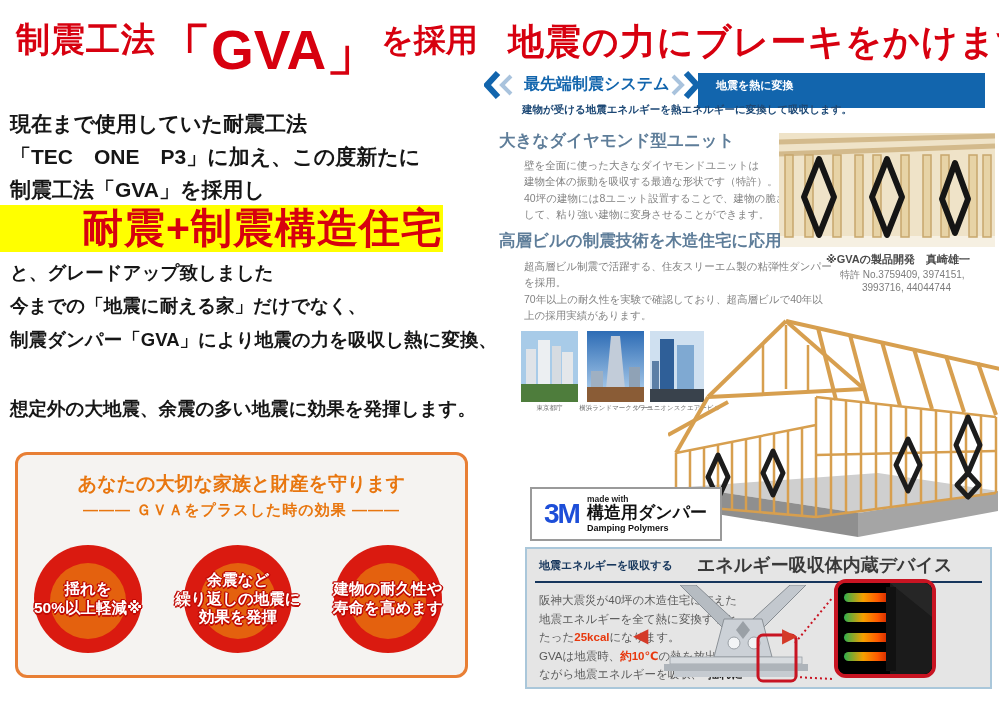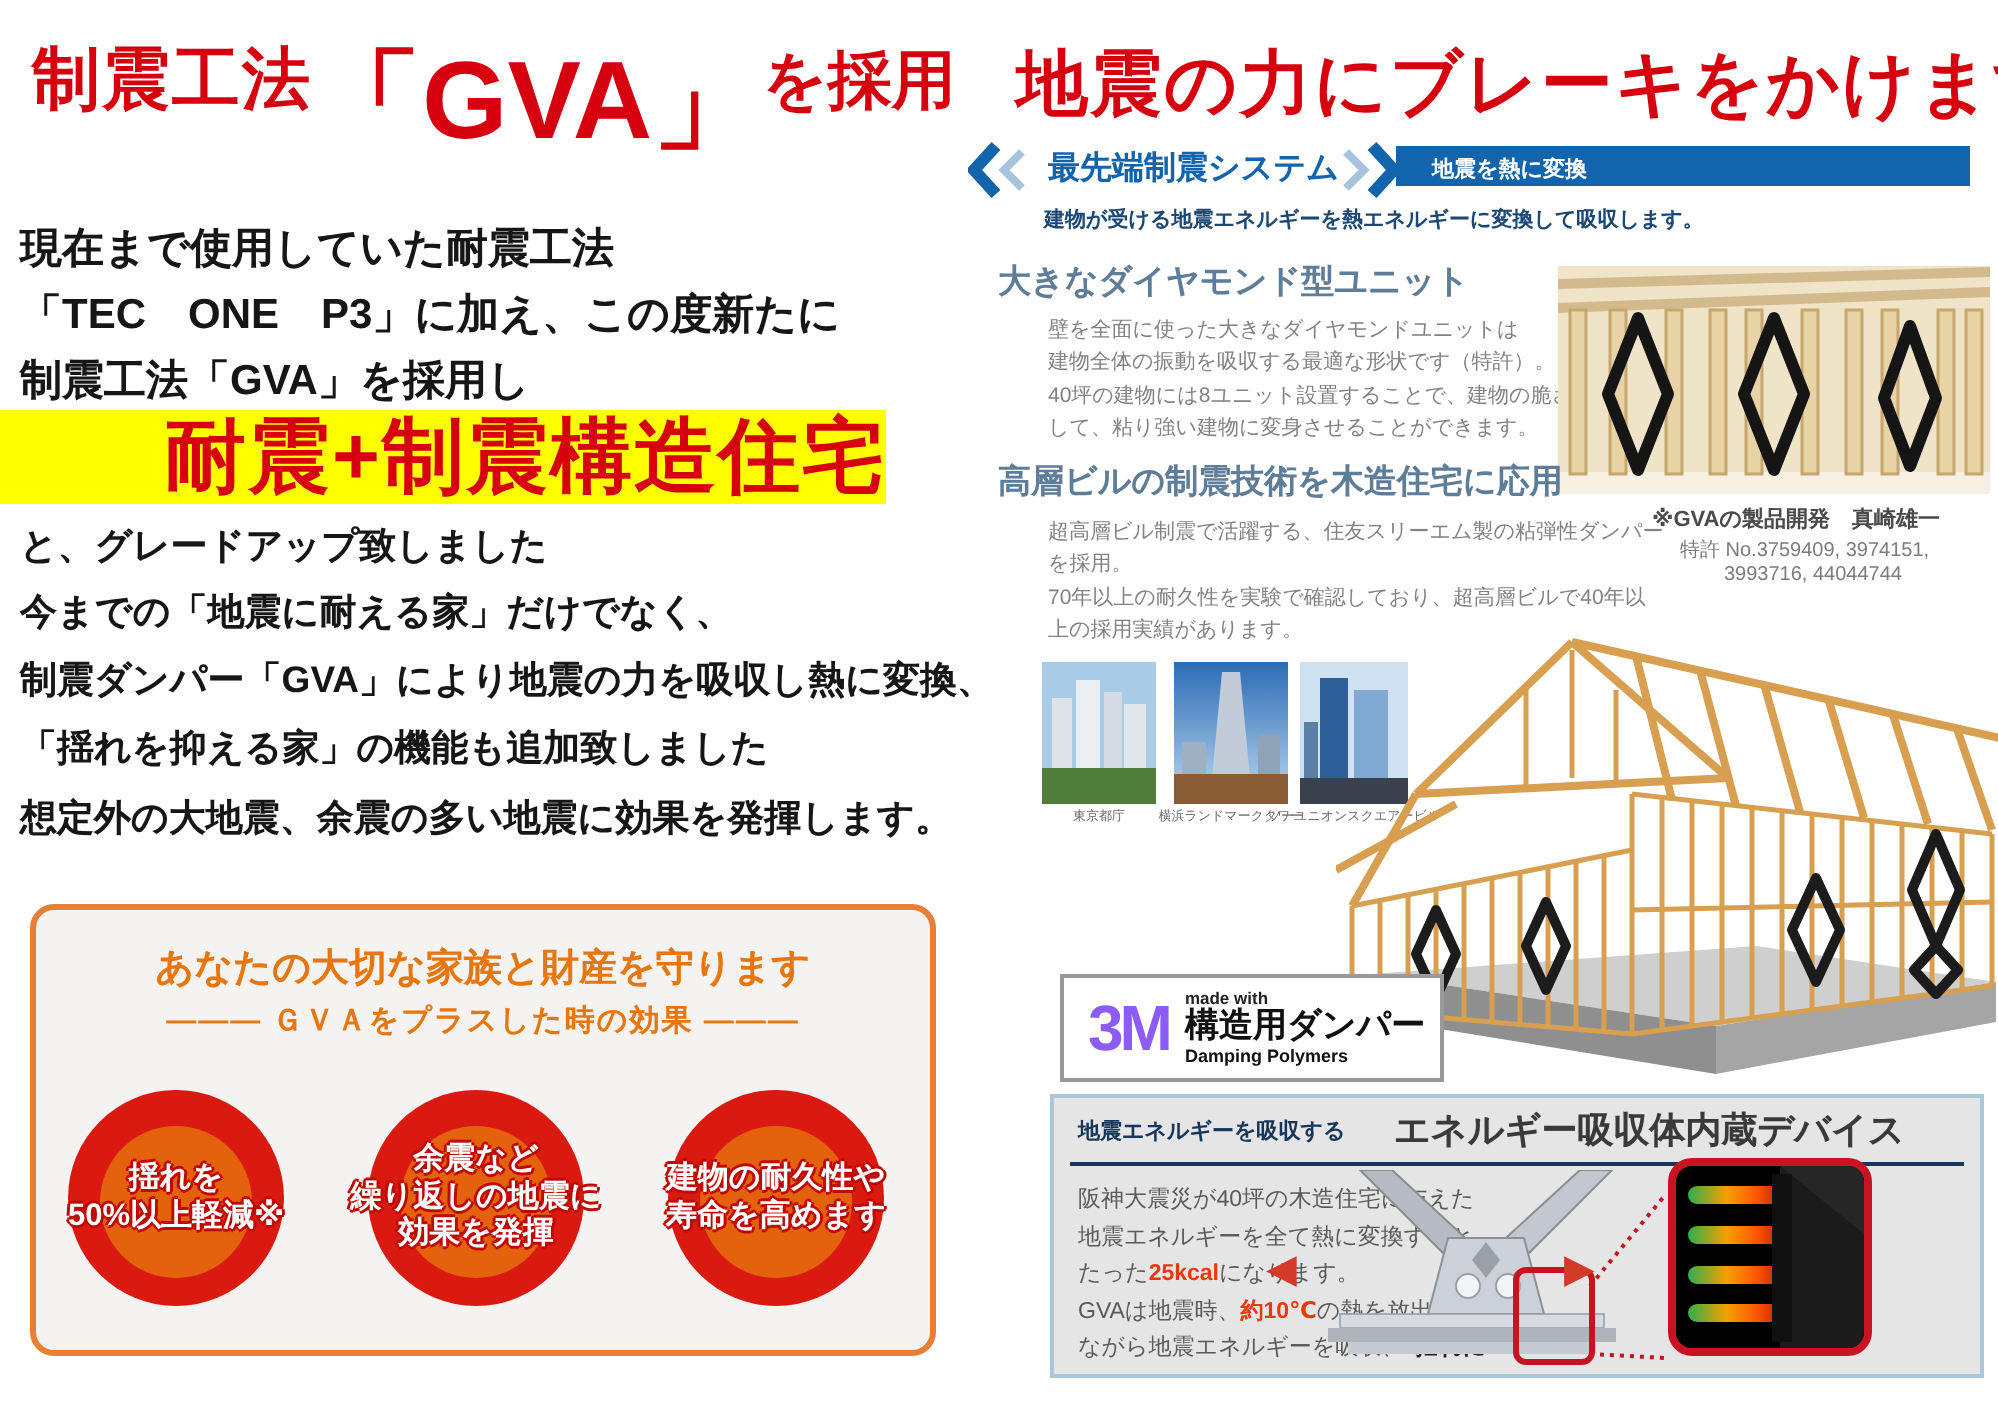--- a/index.html
+++ b/index.html
@@ -23,35 +23,35 @@
   .fx-sub{left:0;top:46px;width:100%;text-align:center;color:#e8760f;font-weight:700;font-size:15px;letter-spacing:1px;}
   .fx-circle{width:108px;height:108px;border-radius:50%;background:#da1a10;top:90px;}
   .fx-circle .inner{position:absolute;left:16px;top:18px;width:76px;height:76px;border-radius:50%;background:#e4610e;}
   .fx-text{position:absolute;left:50%;top:50%;transform:translate(-50%,-50%);width:190px;text-align:center;
            color:#fff;font-weight:900;font-size:15.5px;line-height:1.2;white-space:pre-line;
            text-shadow:1.5px 0 0 #c00a05,-1.5px 0 0 #c00a05,0 1.5px 0 #c00a05,0 -1.5px 0 #c00a05,1px 1px 0 #c00a05,-1px -1px 0 #c00a05;}
 
   
   .r-title{left:508px;top:18px;color:#d7000f;font-weight:900;font-size:36px;white-space:nowrap;letter-spacing:1px;}
   .banner-label{left:524px;top:74px;color:#1265ad;font-weight:900;font-size:16px;white-space:nowrap;}
-  .banner-bar{left:698px;top:73px;width:287px;height:20px;background:#1265ad;}
+  .banner-bar{left:698px;top:73px;width:287px;height:35px;background:#1265ad;}
   .banner-bar span{display:block;color:#fff;font-weight:700;font-size:11px;line-height:25px;padding-left:18px;white-space:nowrap;}
   .r-lead{left:522px;top:103px;color:#1c4875;font-weight:700;font-size:10.5px;white-space:nowrap;}
   .r-h{color:#5e7d99;font-weight:900;font-size:16.5px;white-space:nowrap;}
   .r-body{color:#828282;font-size:10.5px;line-height:16.5px;white-space:nowrap;}
   .patent1{left:826px;top:252px;color:#4a4a4a;font-weight:700;font-size:11px;white-space:nowrap;}
   .patent2{left:840px;top:268px;color:#7c7c7c;font-size:10px;white-space:nowrap;}
   .patent3{left:862px;top:282px;color:#7c7c7c;font-size:10px;white-space:nowrap;}
 
   .thumb{top:331px;height:71px;}
   .thumb svg{display:block;}
   .thumb-cap{position:absolute;top:73px;left:50%;transform:translateX(-50%);color:#6d6d6d;font-size:6.5px;white-space:nowrap;}
 
   .m3-box{left:530px;top:487px;width:192px;height:54px;border:2px solid #9a9a9a;background:#fff;box-sizing:border-box;display:flex;align-items:center;}
-  .m3-logo{color:#8b5cf6;font-weight:900;font-size:32px;letter-spacing:-2px;padding:0 8px 0 12px;}
+  .m3-logo{color:#1d4ed8;font-weight:900;font-size:28px;letter-spacing:-2px;padding:0 8px 0 12px;}
   .m3-made{font-size:8.5px;font-weight:700;color:#222;line-height:1.1;}
   .m3-name{font-size:17px;font-weight:900;color:#111;line-height:1.1;white-space:nowrap;}
   .m3-sub{font-size:9px;font-weight:700;color:#111;line-height:1.2;}
 
   .device-box{left:525px;top:547px;width:467px;height:142px;border:2px solid #aac7da;background:#e5e5e5;box-sizing:border-box;}
   .dv-tag{left:12px;top:9px;color:#16365c;font-weight:900;font-size:11px;white-space:nowrap;}
   .dv-head{left:170px;top:4px;color:#3a3a3a;font-weight:900;font-size:18px;white-space:nowrap;}
   .dv-rule{left:8px;top:32px;width:447px;height:2px;background:#16365c;}
   .dv-body{left:12px;top:42px;font-size:11.5px;line-height:18.5px;color:#5a5a5a;white-space:nowrap;}
   .dv-red{color:#e8380d;font-weight:900;}
@@ -72,21 +72,20 @@
   <div class="abs l-para p1" style="left:10px;top:143px;">「TEC　ONE　P3」に加え、この度新たに</div>
   <div class="abs l-para p1" style="left:10px;top:176px;">制震工法「GVA」を採用し</div>
 
   <div class="abs hl-band">
     <span>耐震+制震構造住宅</span>
   </div>
 
   <div class="abs l-para p2" style="left:10px;top:260px;">と、グレードアップ致しました</div>
   <div class="abs l-para p2" style="left:10px;top:293px;">今までの「地震に耐える家」だけでなく、</div>
   <div class="abs l-para p2" style="left:10px;top:327px;">制震ダンパー「GVA」により地震の力を吸収し熱に変換、</div>
-  <div class="abs l-para p2" style="left:10px;top:361px;">「揺れを抑える家」の機能も追加致しました</div>
   <div class="abs l-para p2" style="left:10px;top:396px;">想定外の大地震、余震の多い地震に効果を発揮します。</div>
 
   <div class="abs effects-box">
     <div class="abs fx-title">あなたの大切な家族と財産を守ります</div>
     <div class="abs fx-sub">――― ＧＶＡをプラスした時の効果 ―――</div>
     <div class="abs fx-circle" style="left:16px;">
       <div class="inner"></div>
       <div class="fx-text">揺れを
 50%以上軽減※</div>
     </div>

